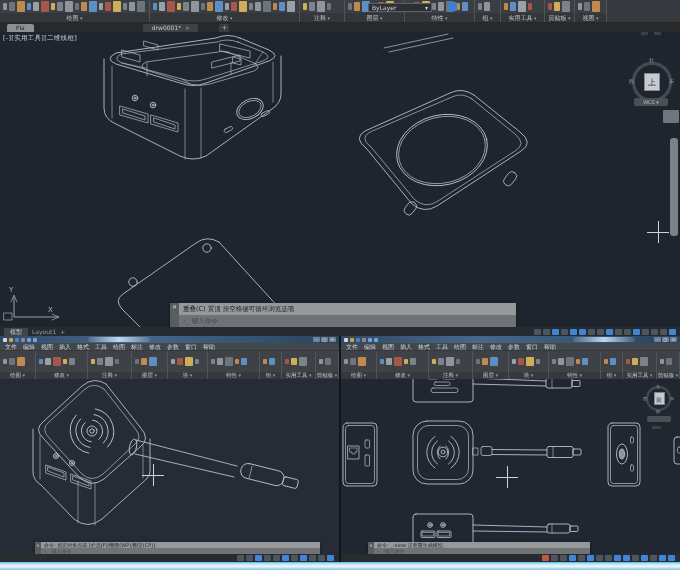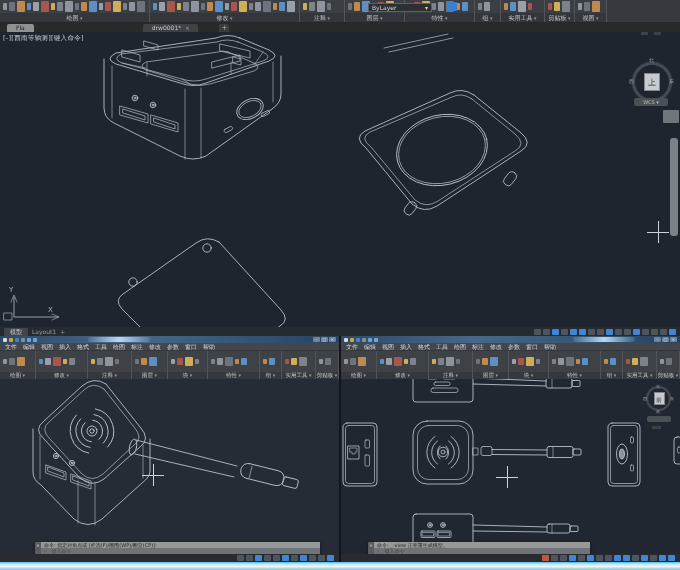--- a/index.html
+++ b/index.html
@@ -250,37 +250,49 @@
 
         <g stroke-width=".8">
           <path d="M 14,265 L 14,285 L 58,285"></path>
           <path d="M 11,270 L 14,263 L 17,270 M 52,282 L 59,285 L 52,288" stroke-width=".6"></path>
           <rect x="4" y="281" width="8" height="7" stroke-width=".6"></rect>
           <text x="9" y="260" font-size="7" fill="#aab3bc" stroke="none">Y</text>
           <text x="48" y="280" font-size="7" fill="#aab3bc" stroke="none">X</text>
         </g>
       </svg>
 
-      <div id="vp-label">[-][西南等轴测][键入命令]</div>
+      <div id="vp-label">[-][实用工具][二维线框]</div>
 
       <div class="vcube" style="left:628px;top:24px;width:48px;height:48px">
         <div class="vring" style="left:4px;top:6px;width:40px;height:40px"></div>
         <div class="vlabel" style="left:21px;top:2px">北</div>
         <div class="vlabel" style="left:21px;top:45px">南</div>
         <div class="vlabel" style="left:1px;top:23px">西</div>
         <div class="vlabel" style="left:41px;top:23px">东</div>
         <div class="vface" style="left:16px;top:17px;width:16px;height:18px;font-size:8px;line-height:18px">上</div>
       </div>
       <div class="vmark" style="left:641px;top:0"></div>
       <div class="vmark" style="left:654px;top:0"></div>
       <div class="wcs-pill" style="left:634px;top:66px;width:34px;height:8px;line-height:8px">WCS ▾</div>
       <div class="navbox" style="left:663px;top:78px;width:16px;height:13px"></div>
       <div class="navstrip" style="left:670px;top:106px;width:8px;height:98px"></div>
       <div class="crosshair" style="left:647px;top:189px"></div>
 
+      <div class="cmdbar" style="left:170px;top:271px;width:346px;height:25px">
+        <div class="cmd-side">
+          <span>✕</span>
+        </div>
+        <div class="cmd-rows">
+          <div class="cmd-history">重叠(C) 置顶  按空格键可循环浏览选项</div>
+          <div class="cmd-input">
+            <span>›_</span>
+            <span>键入命令</span>
+          </div>
+        </div>
+      </div>
     </div>
 
     <div id="top-status">
       <span class="mtab">模型</span>
       <span class="ltab">Layout1</span>
       <span class="ltab">+</span>
       <span class="flexsp"></span>
       <span class="sticons" id="st-top">
           <span class="stchip" style="background: rgb(79, 85, 92);"></span>
           <span class="stchip" style="background: rgb(79, 85, 92);"></span>

